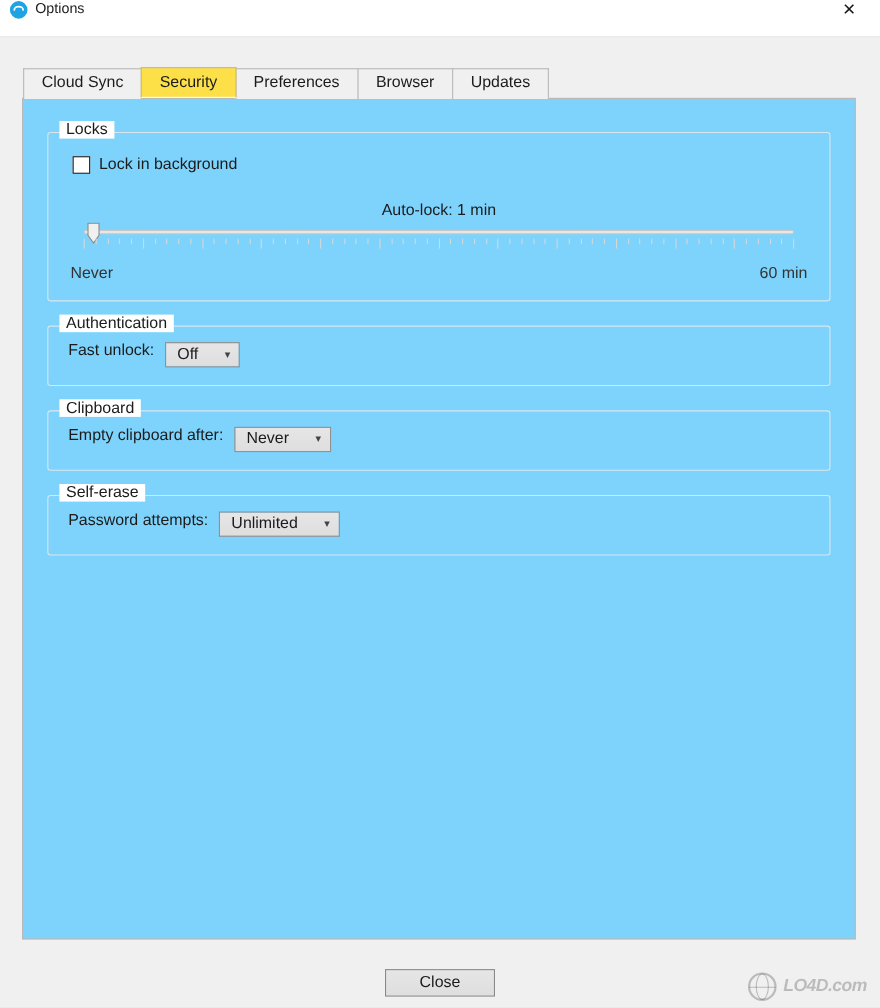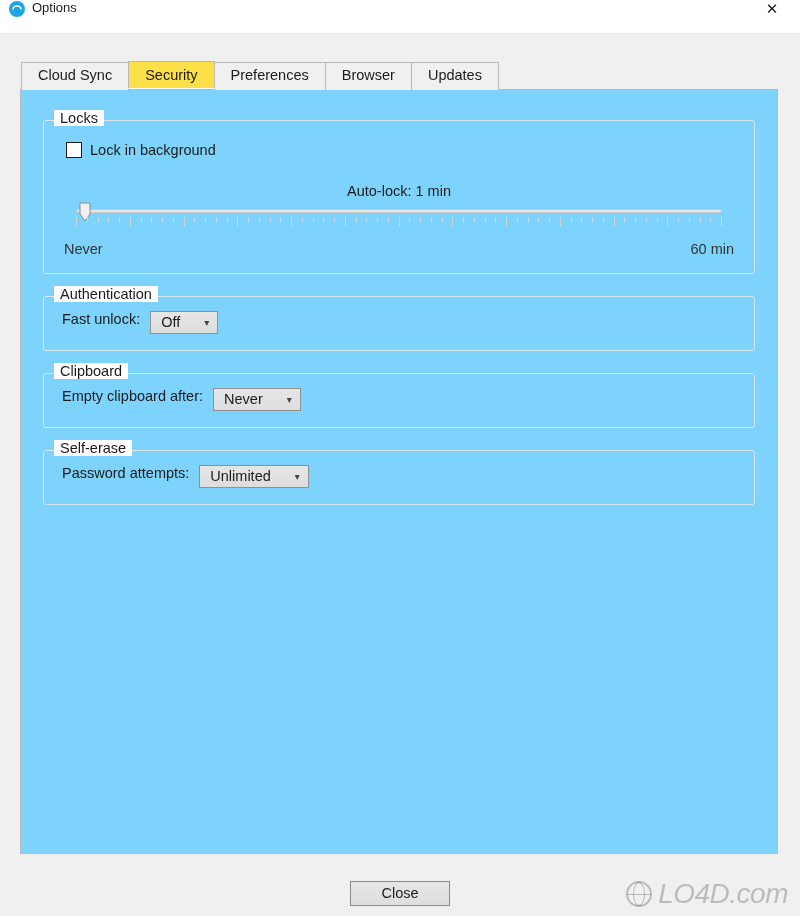--- a/index.html
+++ b/index.html
@@ -198,25 +198,26 @@
     font-size: 14.5px;
     cursor: default;
   }
 
   
   .watermark {
     position: absolute;
     right: 12px; bottom: 6px;
     display: flex; align-items: center; gap: 6px;
     color: rgba(0,0,0,0.22);
-    font-size: 28px;
+    font-size: 16px;
     font-style: italic;
     font-family: Arial, sans-serif;
     letter-spacing: -0.5px;
     pointer-events: none;
+    font-weight: bold;
   }
   .watermark .globe {
     width: 26px; height: 26px;
     border: 2px solid rgba(0,0,0,0.22);
     border-radius: 50%;
     position: relative;
   }
   .watermark .globe::before, .watermark .globe::after {
     content: "";
     position: absolute;

